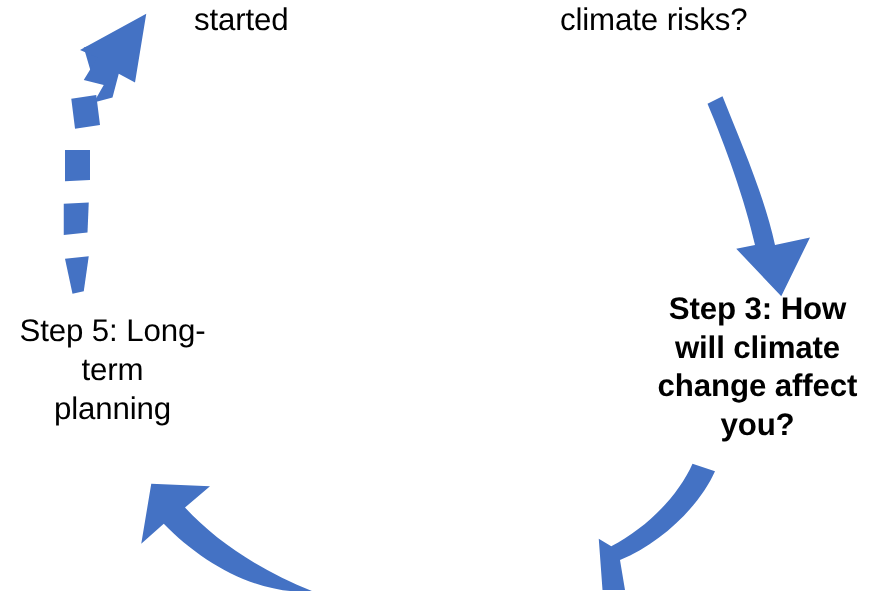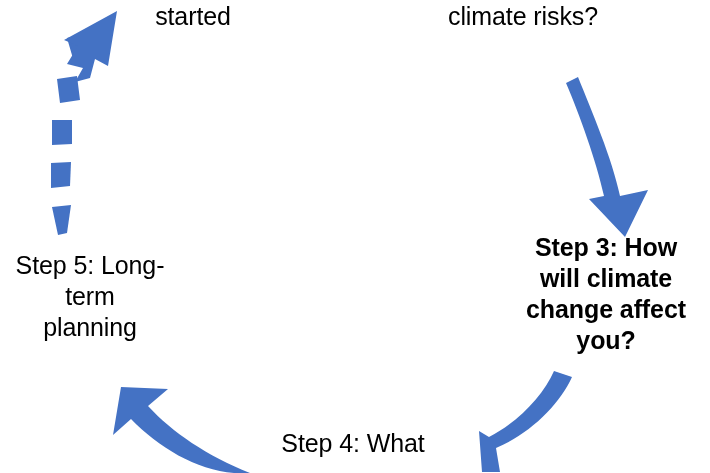--- a/index.html
+++ b/index.html
@@ -137,15 +137,14 @@
 
   <div class="node-label" id="label-step3">Step 3: How
 will climate
 change affect
 you?</div>
 
   <div class="node-label" id="label-step5">Step 5: Long-
 term
 planning</div>
 
-  <div class="node-label" id="label-step4">Step 4: What</div>
 
 </div>
 
 </body></html>

